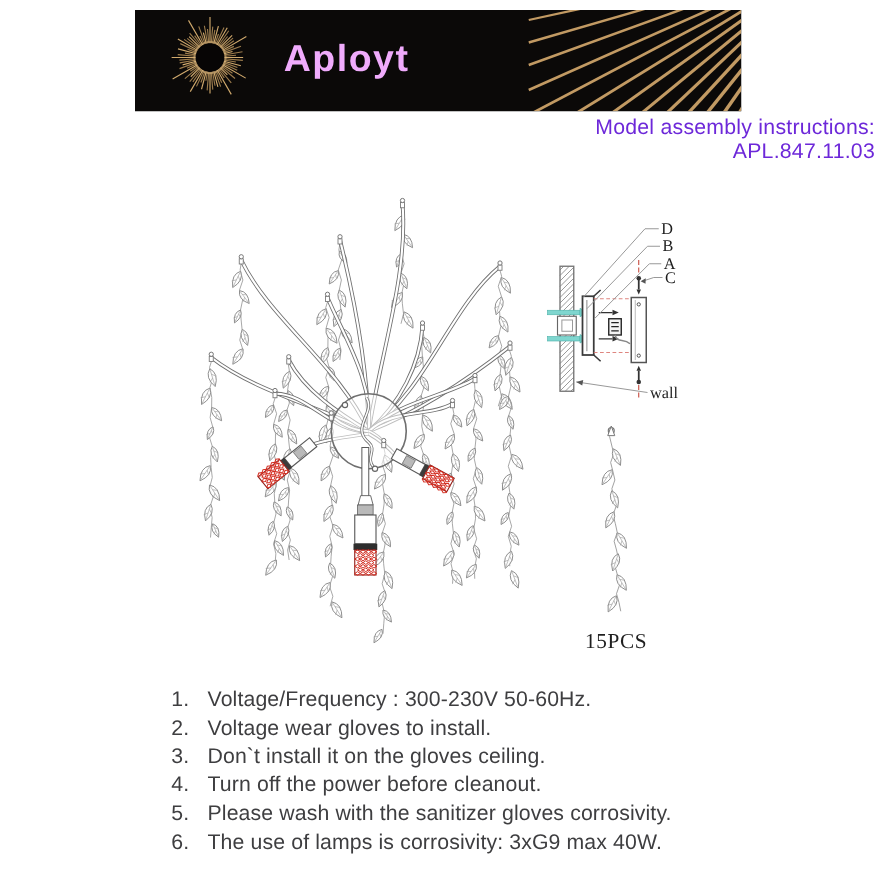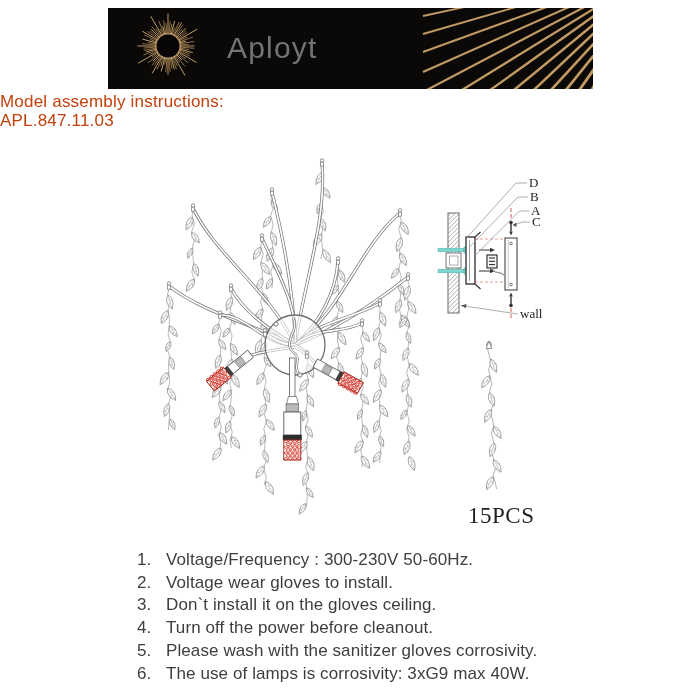--- a/index.html
+++ b/index.html
@@ -2,26 +2,26 @@
 <html><head>
 <meta charset="utf-8">
 <style>
   *{box-sizing:border-box}
   html,body{margin:0;padding:0}
   body{width:700px;height:700px;position:relative;background:#fff;
        font-family:"Liberation Sans",sans-serif;overflow:hidden}
   .banner{position:absolute;left:108px;top:8px;width:485px;height:81px;background:#0b0908;overflow:hidden}
   .banner svg{position:absolute;left:0;top:0}
   .brand{position:absolute;left:119px;top:23px;font-size:30px;letter-spacing:1.2px;
-         color:#737373;font-weight:400}
-  .title-block{position:absolute;left:0;top:92px;width:700px;text-align:left;
-               color:#c2410c;font-size:17px;line-height:19px;letter-spacing:.2px}
+         color:#f0abfc;font-weight:700}
+  .title-block{position:absolute;left:0;top:92px;width:700px;text-align:right;
+               color:#6d28d9;font-size:17px;line-height:19px;letter-spacing:.2px}
   .fig{position:absolute}
   .pcs{position:absolute;left:468px;top:503px;font-family:"Liberation Serif",serif;
-       font-size:23px;color:#1f1f1f;letter-spacing:.5px}
+       font-size:17px;color:#1f1f1f;letter-spacing:.5px}
   .instructions{position:absolute;left:137px;top:549px;color:#3e3e40;
                 font-size:17px;line-height:22.7px;letter-spacing:.1px}
   .row{display:flex}
   .row .num{width:29px;flex:none}
   .dlabel{font-family:"Liberation Serif",serif;font-size:13px;fill:#1e1e1e}
   .leader{fill:none;stroke:#999;stroke-width:.8}
 </style>
 </head>
 <body>
 

